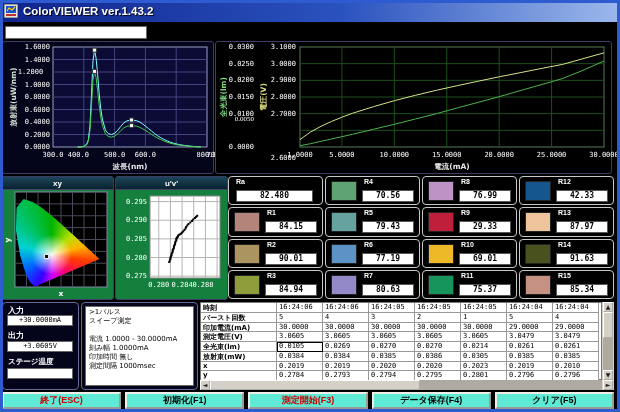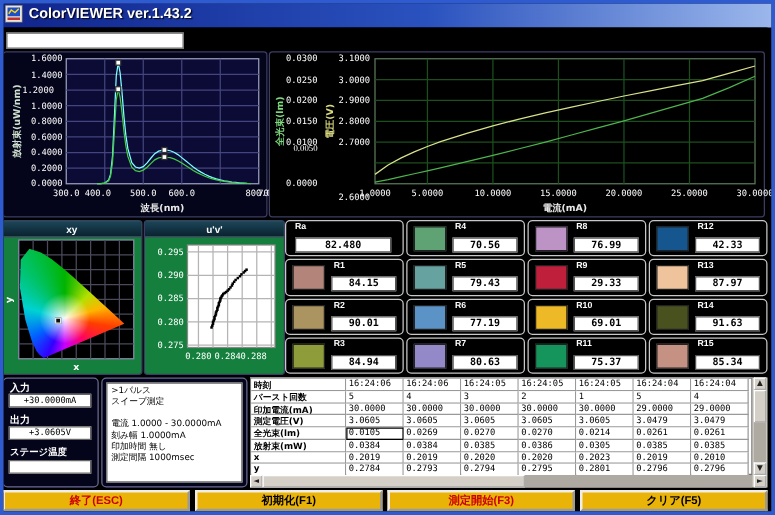--- a/index.html
+++ b/index.html
@@ -68,21 +68,21 @@
   .tcell.label{width:76px;font:bold 7px "DejaVu Sans",sans-serif;}
   .tcell.val{width:46px;font:7px "DejaVu Sans Mono",monospace;}
   .tcell.sel{outline:1px solid #000;outline-offset:-1px;}
   
   .sbtn{position:absolute;background:#d4d0c8;border:1px outset #fff;font:6px "DejaVu Sans",sans-serif;
     color:#222;text-align:center;line-height:8px;}
   .sthumb{position:absolute;background:#d4d0c8;border:1px outset #fff;}
   .strack{position:absolute;background:#aeaaa2;}
   
   #button-bar{position:absolute;left:2px;top:370px;width:612px;height:17px;display:flex;gap:4px;}
-  .btn{flex:1;background:#eab308;border:2px outset #f0ede6;font:bold 9px "Liberation Sans",sans-serif;
+  .btn{flex:1;background:#5eead4;border:2px outset #f0ede6;font:bold 9px "Liberation Sans",sans-serif;
     color:#000;text-align:center;line-height:13px;cursor:default;}
   .btn.accent{color:#cc0000;}
 </style>
 </head>
 <body>
 
 <div id="win">
   <div class="titlebar">
     <svg width="14" height="14">
       <rect x="0" y="0" width="14" height="14" fill="#e8e4d8" stroke="#555"></rect>
@@ -462,16 +462,17 @@
       <div class="sbtn" style="left:0;top:78px;width:10px;height:10px">◄</div>
       <div class="strack" style="left:10px;top:78px;width:392px;height:10px"></div>
       <div class="sthumb" style="left:10px;top:78px;width:210px;height:10px"></div>
       <div class="sbtn" style="left:403px;top:78px;width:10px;height:10px">►</div>
     </div>
 
     <div id="button-bar">
         <div class="btn accent">終了(ESC)</div>
         <div class="btn">初期化(F1)</div>
         <div class="btn accent">測定開始(F3)</div>
+        <div class="btn">データ保存(F4)</div>
         <div class="btn">クリア(F5)</div>
       </div>
   </div>
 </div>
 
 </body></html>

